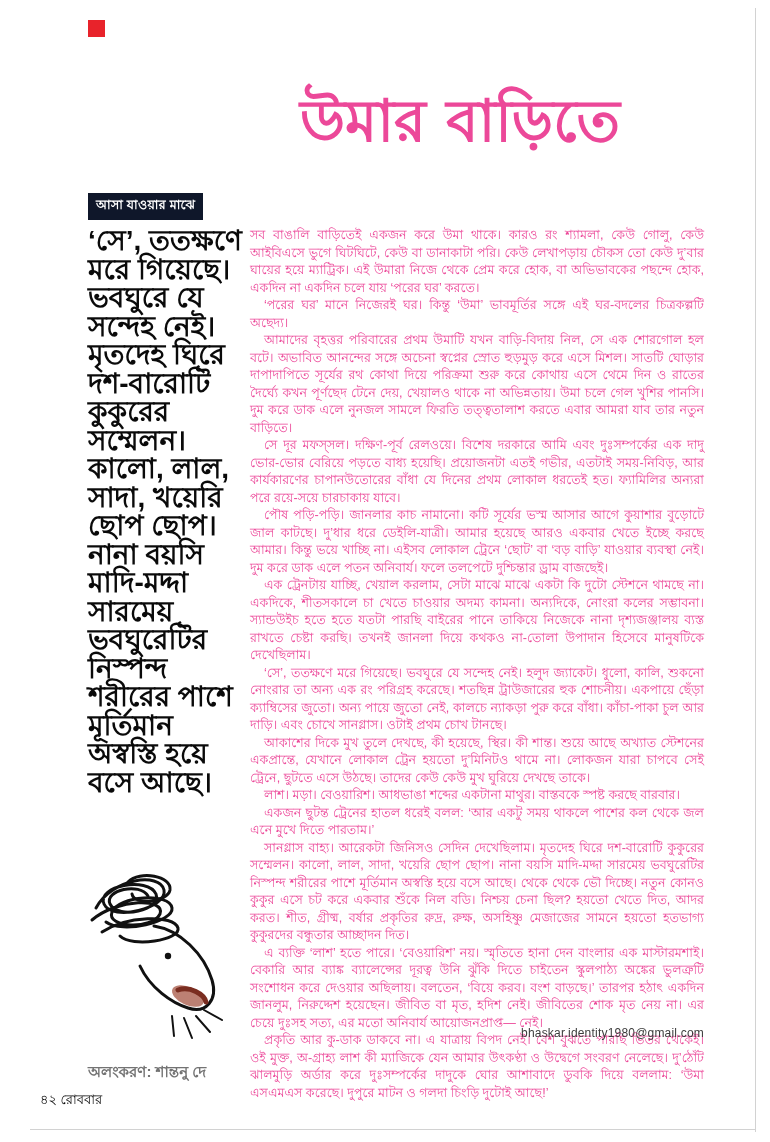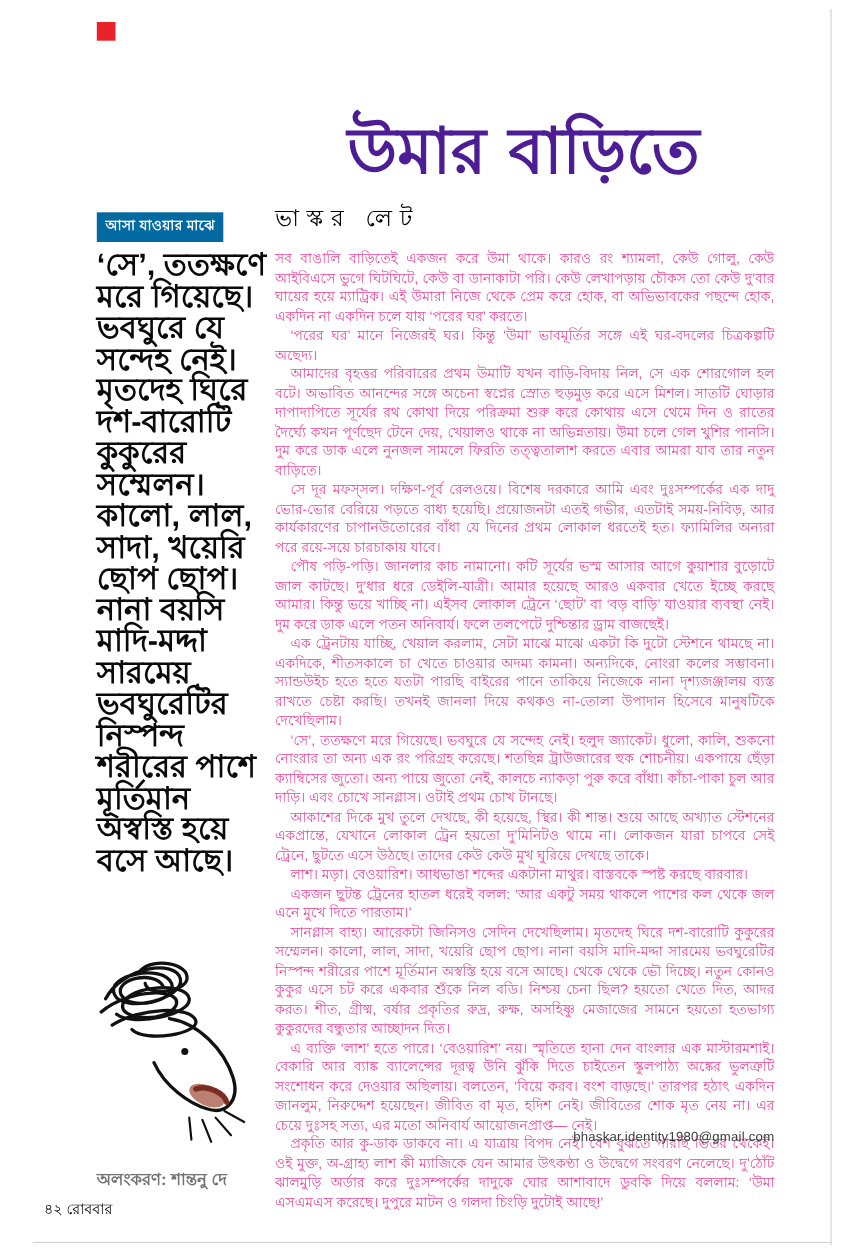--- a/index.html
+++ b/index.html
@@ -4,30 +4,30 @@
 <style>
   html,body{margin:0;padding:0;background:#ffffff;}
   .page{
     position:relative;width:770px;height:1142px;background:#ffffff;
     font-family:"Liberation Sans", sans-serif;color:#111;overflow:hidden;
   }
   .edge-right{position:absolute;right:14px;top:8px;bottom:10px;width:1px;background:#d2d2d2;}
   .edge-bottom{position:absolute;left:30px;right:14px;bottom:12px;height:1px;background:#d2d2d2;}
   .corner-square{position:absolute;left:88px;top:20px;width:17px;height:17px;background:#e8232b;}
   .title{
-    position:absolute;left:240px;top:88px;width:440px;margin:16px;
-    font-size:58px;font-weight:800;letter-spacing:0;text-align:center;color:#4c1d95;
+    position:absolute;left:240px;top:88px;width:440px;margin:0;
+    font-size:58px;font-weight:800;letter-spacing:0;text-align:center;color:#ec4899;
     font-family:"DejaVu Sans", sans-serif;line-height:1.15;
   }
   .author{
     position:absolute;left:250px;top:182px;font-size:21px;letter-spacing:7px;
     font-weight:500;color:#000;
   }
   .series-badge{
-    position:absolute;left:88px;top:193px;background:#0369a1;color:#fff;
+    position:absolute;left:88px;top:193px;background:#0f172a;color:#fff;
     font-size:12.5px;font-weight:bold;padding:3px 8px 4px 8px;letter-spacing:.3px;
   }
   .pullquote{
     position:absolute;left:88px;top:227px;width:158px;
     font-size:28px;line-height:28.5px;font-weight:600;color:#0a0a0a;
   }
   .body-col{
     position:absolute;left:250px;top:227px;width:454px;
     font-size:12.6px;line-height:17.5px;text-align:justify;color:#ec4899;
   }
@@ -46,21 +46,20 @@
 
 <div class="page">
 
   <div class="edge-right"></div>
   <div class="edge-bottom"></div>
 
   <div class="corner-square"></div>
 
   <h1 class="title">উমার বাড়িতে</h1>
 
-  <div class="author">ভাস্কর লেট</div>
 
   <div class="series-badge">আসা যাওয়ার মাঝে</div>
 
   <div class="pullquote">‘সে’, ততক্ষণে মরে গিয়েছে। ভবঘুরে যে সন্দেহ নেই। মৃতদেহ ঘিরে দশ-বারোটি কুকুরের সম্মেলন। কালো, লাল, সাদা, খয়েরি ছোপ ছোপ। নানা বয়সি মাদি-মদ্দা সারমেয় ভবঘুরেটির নিস্পন্দ শরীরের পাশে মূর্তিমান অস্বস্তি হয়ে বসে আছে।</div>
 
   <div class="body-col">
     <p class="first">সব বাঙালি বাড়িতেই একজন করে উমা থাকে। কারও রং শ্যামলা, কেউ গোলু, কেউ আইবিএসে ভুগে ঘিটঘিটে, কেউ বা ডানাকাটা পরি। কেউ লেখাপড়ায় চৌকস তো কেউ দু’বার ঘায়ের হয়ে ম্যাট্রিক। এই উমারা নিজে থেকে প্রেম করে হোক, বা অভিভাবকের পছন্দে হোক, একদিন না একদিন চলে যায় ‘পরের ঘর’ করতে।</p>
     <p>‘পরের ঘর’ মানে নিজেরই ঘর। কিন্তু ‘উমা’ ভাবমূর্তির সঙ্গে এই ঘর-বদলের চিত্রকল্পটি অছেদ্য।</p>
     <p>আমাদের বৃহত্তর পরিবারের প্রথম উমাটি যখন বাড়ি-বিদায় নিল, সে এক শোরগোল হল বটে। অভাবিত আনন্দের সঙ্গে অচেনা স্বপ্নের স্রোত হুড়মুড় করে এসে মিশল। সাতটি ঘোড়ার দাপাদাপিতে সূর্যের রথ কোথা দিয়ে পরিক্রমা শুরু করে কোথায় এসে থেমে দিন ও রাতের দৈর্ঘ্যে কখন পূর্ণছেদ টেনে দেয়, খেয়ালও থাকে না অভিন্নতায়। উমা চলে গেল খুশির পানসি। দুম করে ডাক এলে নুনজল সামলে ফিরতি তত্ত্বতালাশ করতে এবার আমরা যাব তার নতুন বাড়িতে।</p>
     <p>সে দূর মফস্সল। দক্ষিণ-পূর্ব রেলওয়ে। বিশেষ দরকারে আমি এবং দুঃসম্পর্কের এক দাদু ভোর-ভোর বেরিয়ে পড়তে বাধ্য হয়েছি। প্রয়োজনটা এতই গভীর, এতটাই সময়-নিবিড়, আর কার্যকারণের চাপানউতোরের বাঁধা যে দিনের প্রথম লোকাল ধরতেই হত। ফ্যামিলির অন্যরা পরে রয়ে-সয়ে চারচাকায় যাবে।</p>

